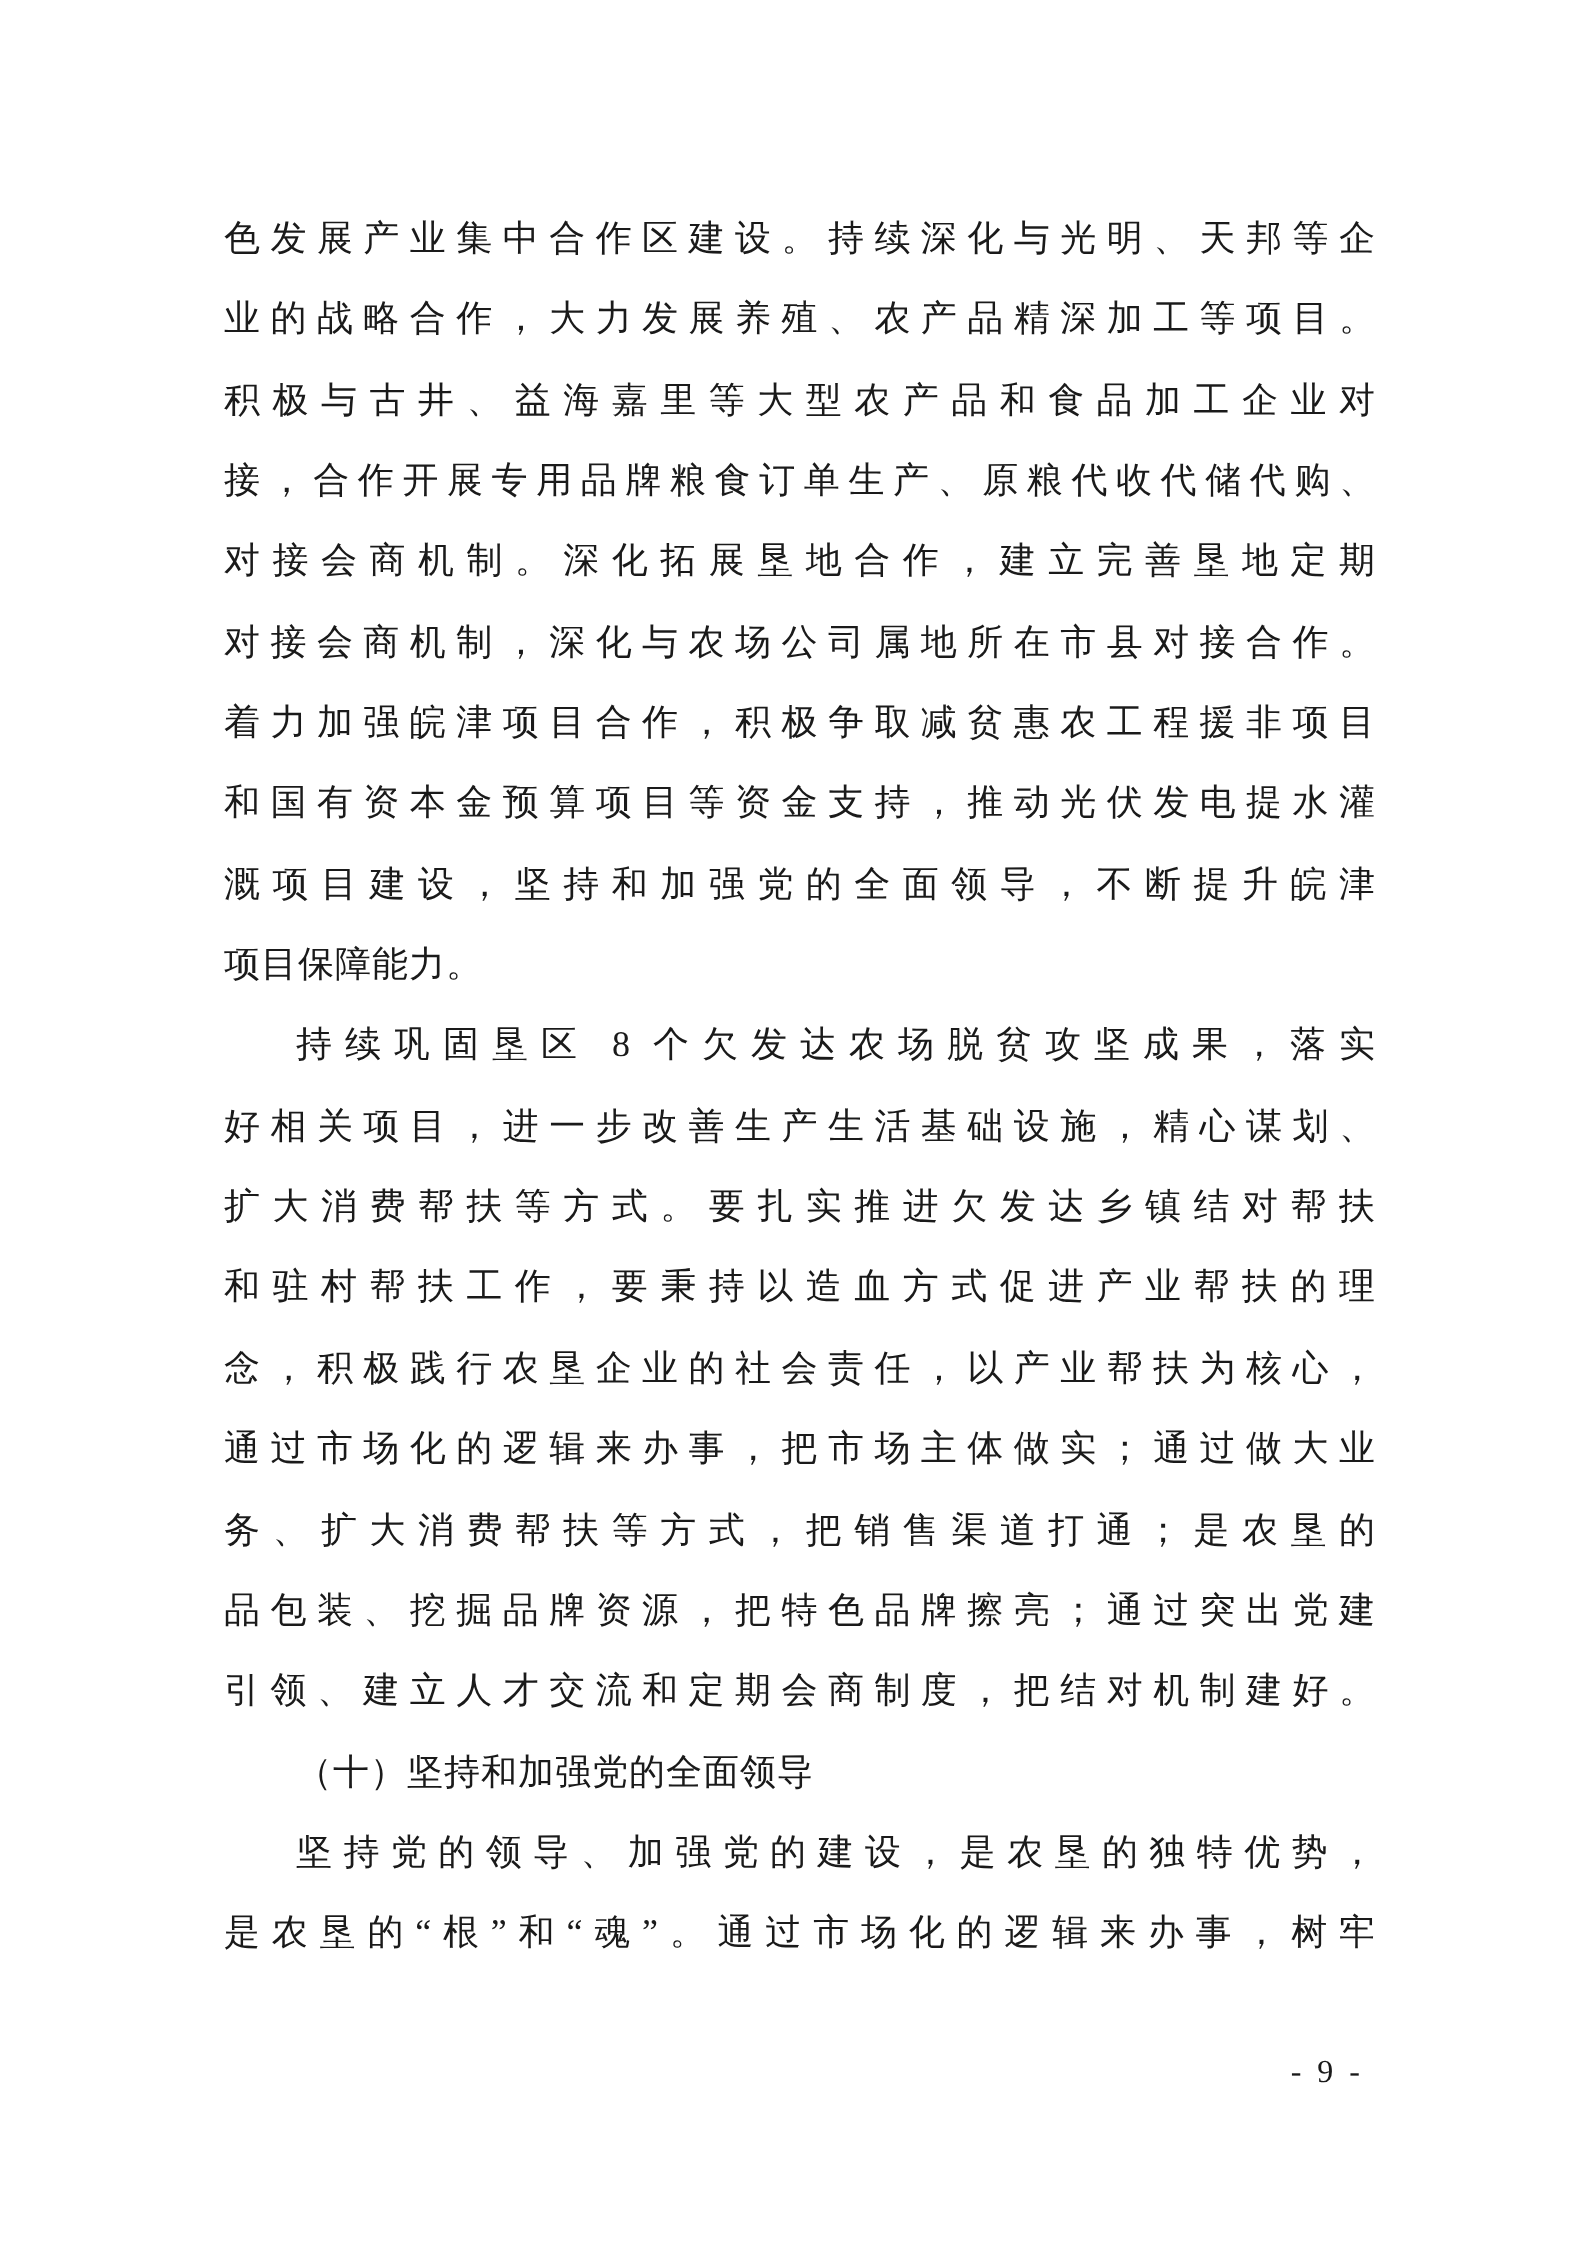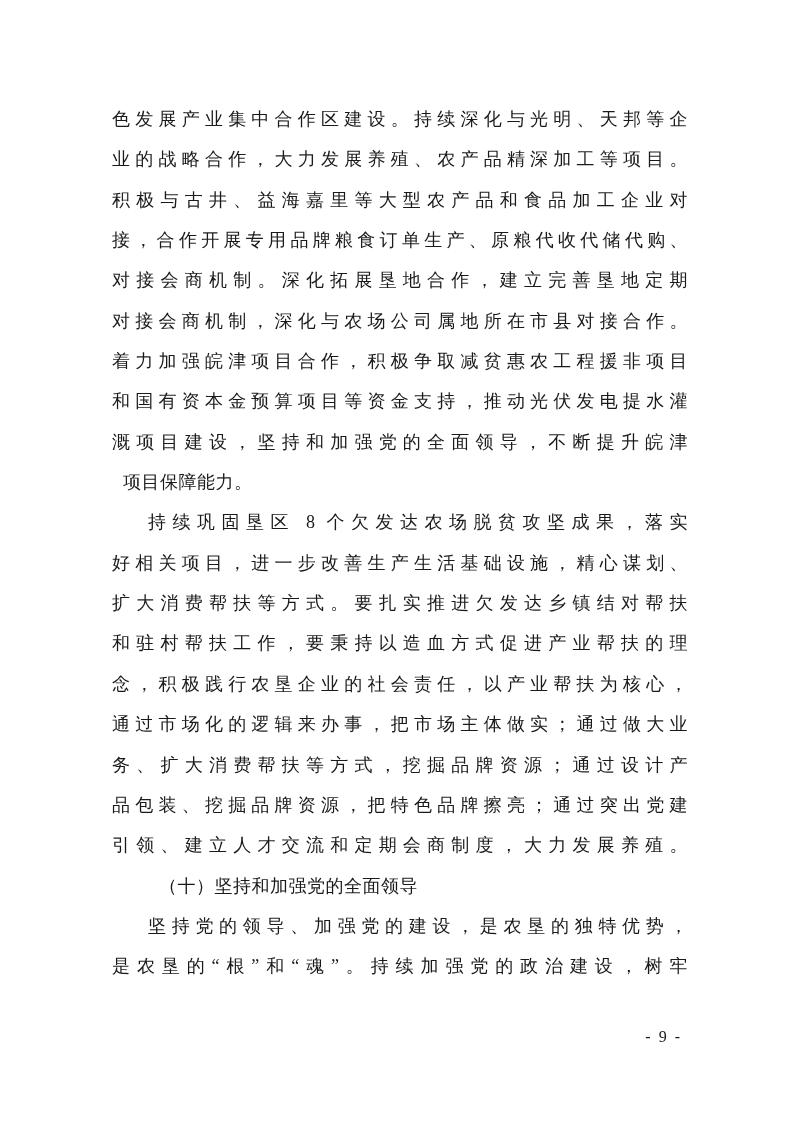--- a/index.html
+++ b/index.html
@@ -32,21 +32,20 @@
   }
   
   .j {
     text-align: justify;
     text-align-last: justify;
     text-justify: inter-character;
   }
   
   .l {
     text-align: left;
-    margin-left: 11px;
   }
   
   .ind {
     text-indent: 2em;
   }
   .page-number {
     position: absolute;
     top: 1028px;
     right: 112px;
     font-size: 16px;
@@ -69,22 +68,22 @@
     <div class="line j">着力加强皖津项目合作，积极争取减贫惠农工程援非项目</div>
     <div class="line j">和国有资本金预算项目等资金支持，推动光伏发电提水灌</div>
     <div class="line j">溉项目建设，坚持和加强党的全面领导，不断提升皖津</div>
     <div class="line l">项目保障能力。</div>
     <div class="line j ind">持续巩固垦区 8 个欠发达农场脱贫攻坚成果，落实</div>
     <div class="line j">好相关项目，进一步改善生产生活基础设施，精心谋划、</div>
     <div class="line j">扩大消费帮扶等方式。要扎实推进欠发达乡镇结对帮扶</div>
     <div class="line j">和驻村帮扶工作，要秉持以造血方式促进产业帮扶的理</div>
     <div class="line j">念，积极践行农垦企业的社会责任，以产业帮扶为核心，</div>
     <div class="line j">通过市场化的逻辑来办事，把市场主体做实；通过做大业</div>
-    <div class="line j">务、扩大消费帮扶等方式，挖掘品牌资源；通过设计产</div>
+    <div class="line j">务、扩大消费帮扶等方式，把销售渠道打通；是农垦的</div>
     <div class="line j">品包装、挖掘品牌资源，把特色品牌擦亮；通过突出党建</div>
-    <div class="line j">引领、建立人才交流和定期会商制度，大力发展养殖。</div>
+    <div class="line j">引领、建立人才交流和定期会商制度，把结对机制建好。</div>
     <div class="line l ind">（十）坚持和加强党的全面领导</div>
     <div class="line j ind">坚持党的领导、加强党的建设，是农垦的独特优势，</div>
-    <div class="line j">是农垦的“根”和“魂”。持续加强党的政治建设，树牢</div>
+    <div class="line j">是农垦的“根”和“魂”。通过市场化的逻辑来办事，树牢</div>
   </main>
 
   <div class="page-number">- 9 -</div>
 </div>
 
 </body></html>

